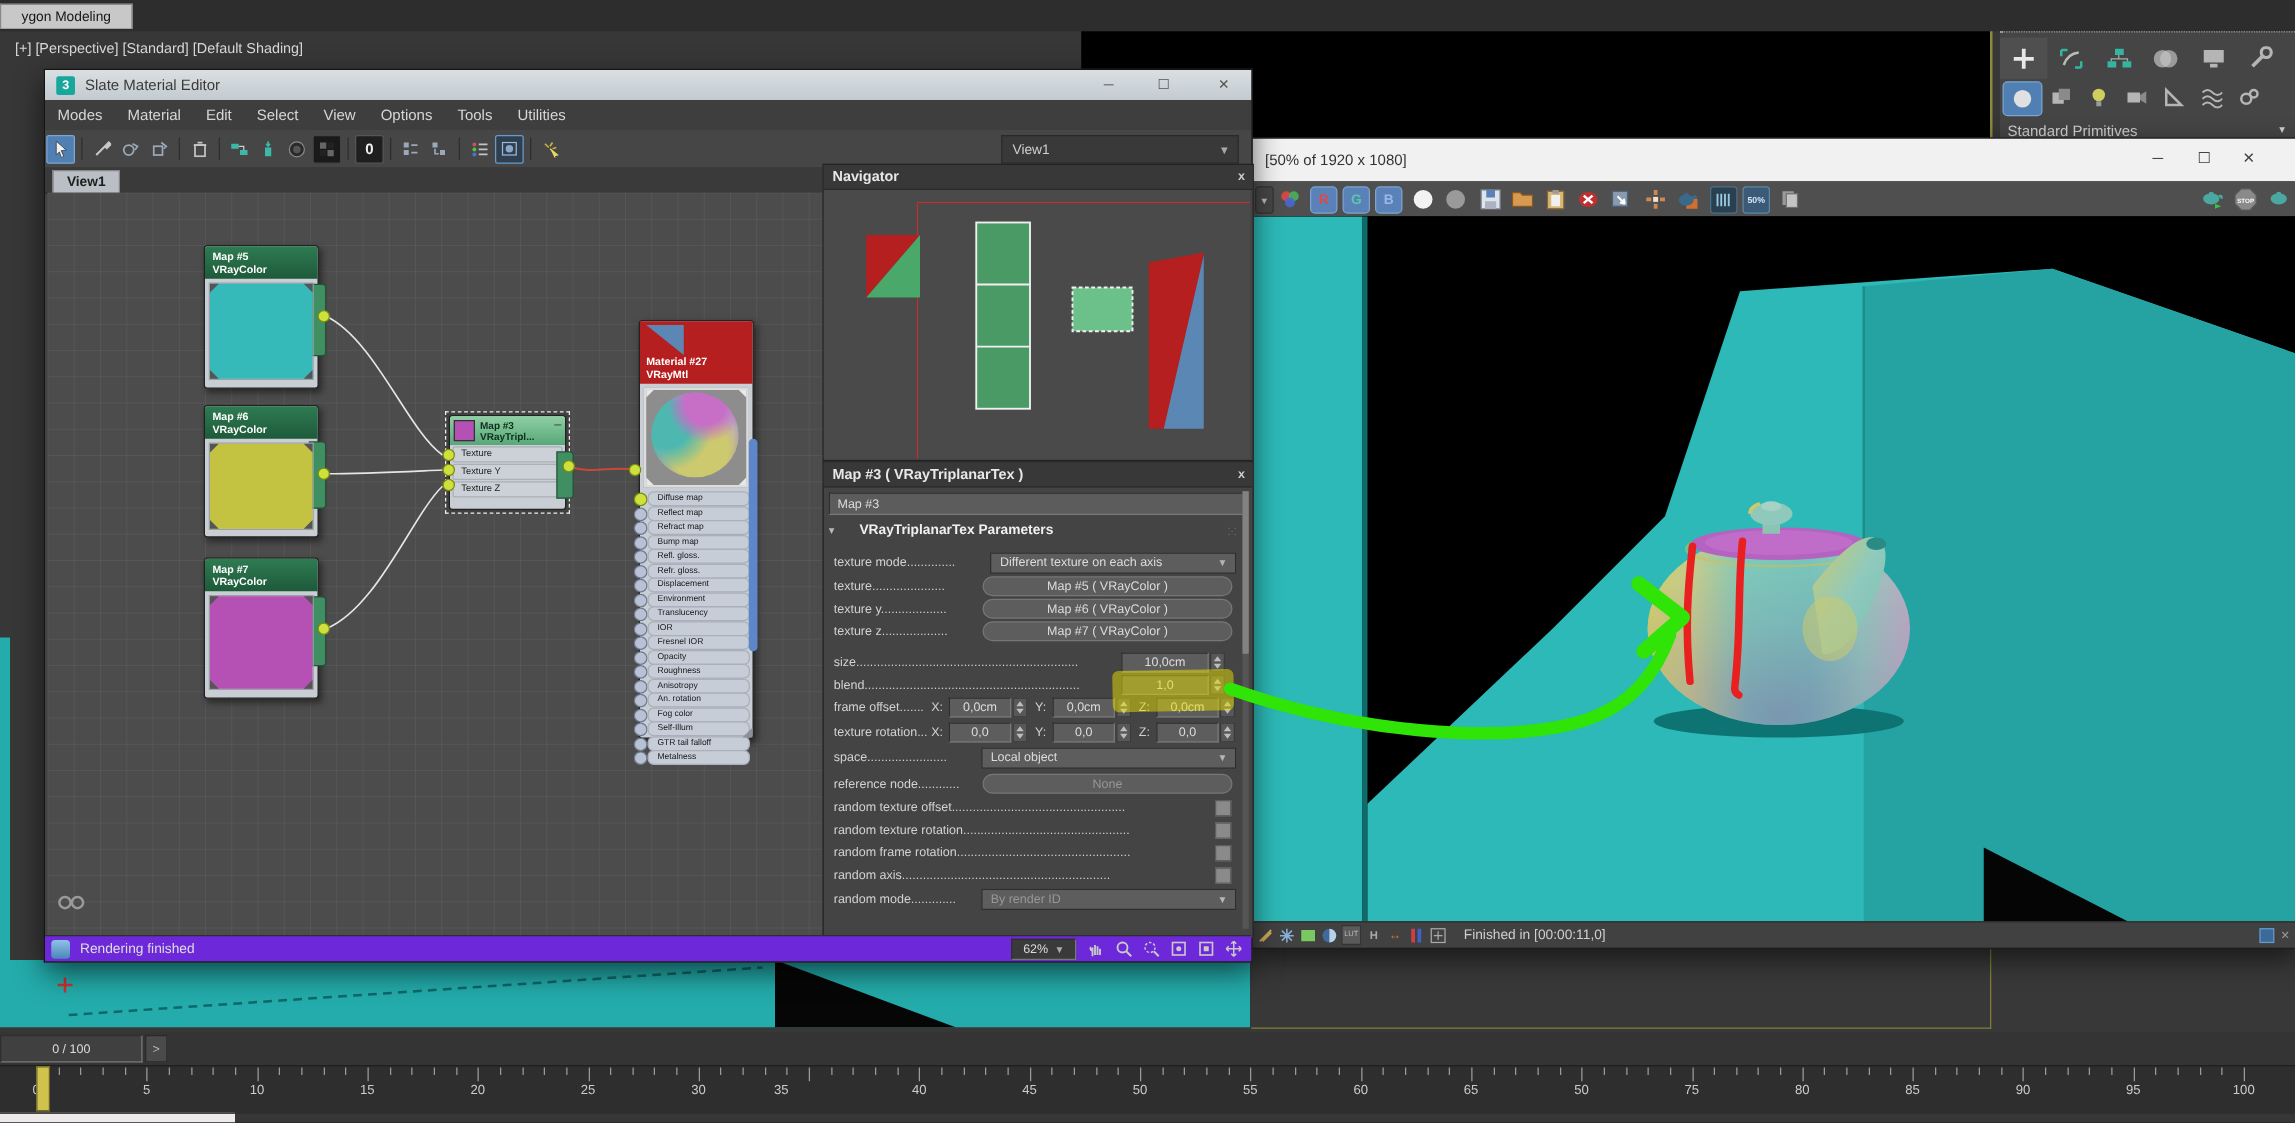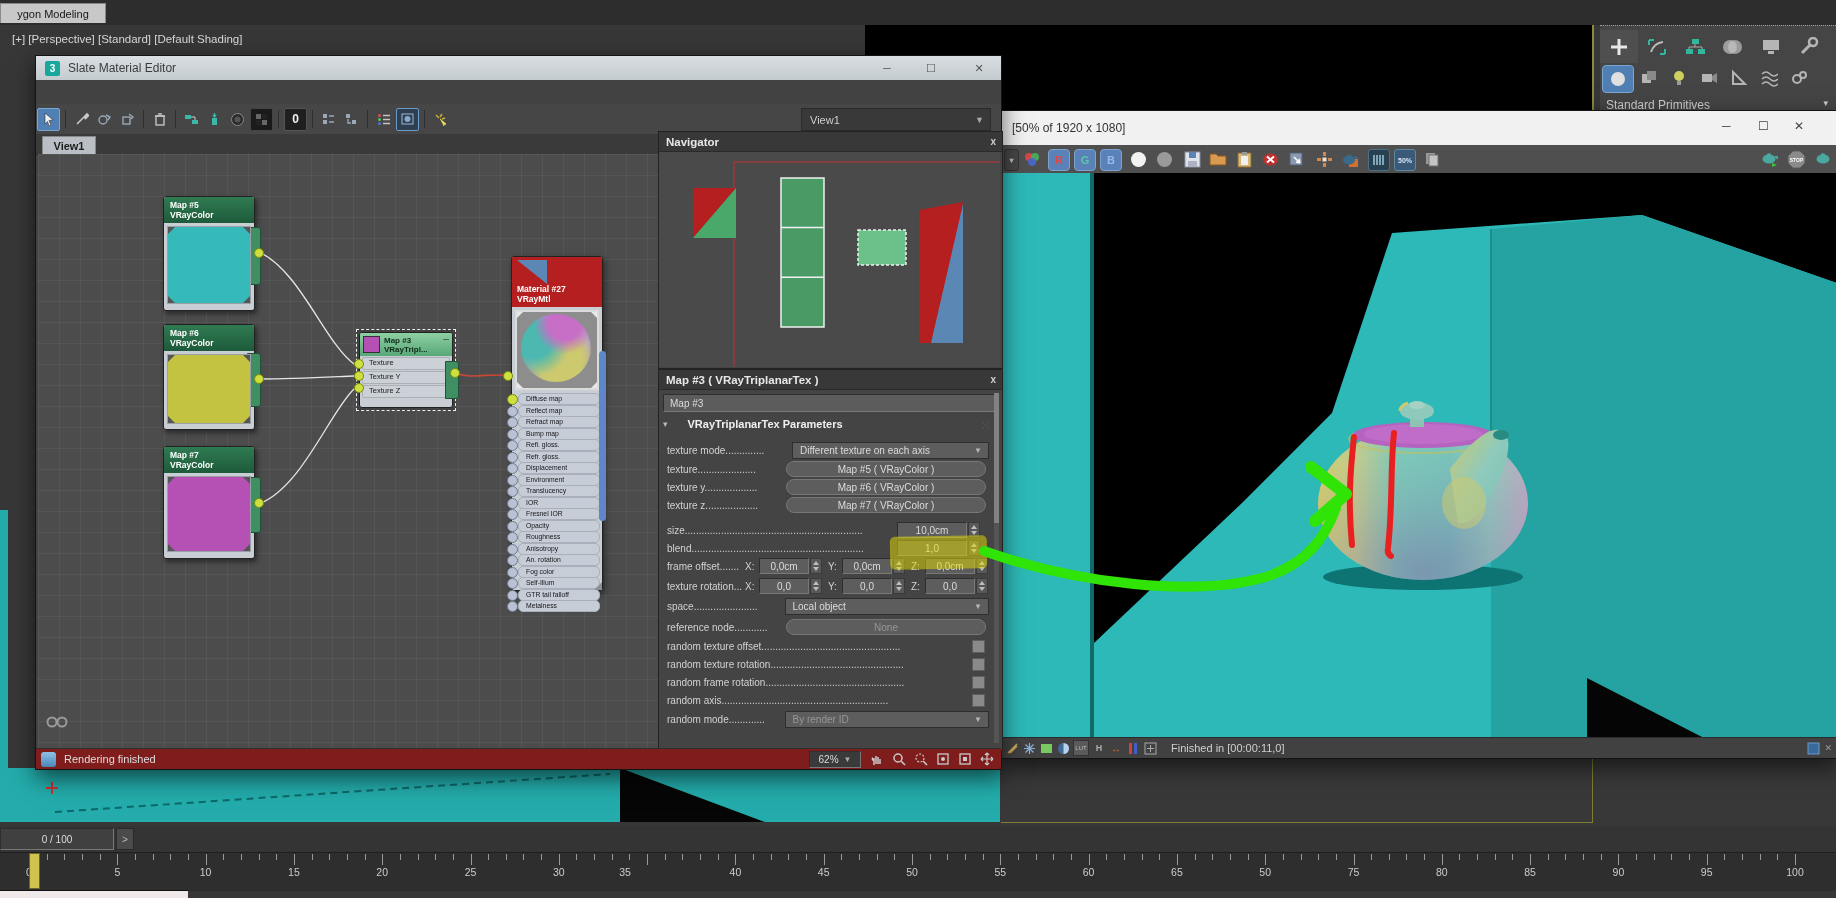--- a/index.html
+++ b/index.html
@@ -15,21 +15,21 @@
   .menuitem{color:#d6d6d6;font-size:12px;padding:0 10px;}
   .sl-toolbar{position:absolute;left:0;top:48px;right:0;height:30px;background:#464646;border-bottom:1px solid #333;display:flex;align-items:center;}
   .ticon{width:21px;height:21px;margin:0 1px;border-radius:2px;display:flex;align-items:center;justify-content:center;}
   .ticon.sel{background:#4f7fb3;border:1px solid #7aa6d0;}
   .tsep{width:1px;height:18px;background:#2e2e2e;margin:0 4px;}
   .viewcombo{position:absolute;left:765px;top:4px;width:180px;height:21px;background:#393939;border:1px solid #2a2a2a;color:#cfcfcf;font-size:11px;display:flex;align-items:center;padding-left:8px;}
   .viewcombo .caret{margin-left:auto;margin-right:6px;color:#a8a8a8;font-size:9px;}
   .tabstrip{position:absolute;left:0;top:78px;right:0;height:20px;background:#3a3a3a;border-bottom:1px solid #2d2d2d;}
   .vtab{position:absolute;left:6px;top:2px;width:52px;height:18px;background:#b9bfc4;color:#1d1d1d;font-weight:bold;font-size:11px;display:flex;align-items:center;justify-content:center;border:1px solid #888;}
   .canvas{position:absolute;left:2px;top:98px;width:961px;height:595px;background:#4c4c4c;background-image:linear-gradient(rgba(255,255,255,.05) 1px,transparent 1px),linear-gradient(90deg,rgba(255,255,255,.05) 1px,transparent 1px);background-size:21px 21px;overflow:hidden;}
-  .statusbar{position:absolute;left:0;bottom:0;right:0;height:20px;background:#7f1d1d;border-top:1px solid #2e2e2e;display:flex;align-items:center;}
+  .statusbar{position:absolute;left:0;bottom:0;right:0;height:20px;background:#6d28d9;border-top:1px solid #2e2e2e;display:flex;align-items:center;}
   
   .vnode{position:absolute;width:90px;background:#c9ced4;border:1px solid #222;border-radius:3px;box-shadow:2px 3px 5px rgba(0,0,0,.45);}
   .vnode .hdr{background:linear-gradient(#2f7b52,#1d5a3a);color:#fff;font-size:8.5px;font-weight:bold;line-height:10px;padding:3px 0 3px 6px;border-radius:2px 2px 0 0;}
   .vnode .swatchwrap{margin:3px;position:relative;border:1px solid #9aa0a6;background:#fff;}
   .vnode .sw{width:100%;height:100%;}
   .fold{position:absolute;width:0;height:0;}
   .flap{position:absolute;right:-7px;width:12px;background:#3f8f63;border:1px solid #24513a;border-radius:0 3px 3px 0;}
   .m3wrap{position:absolute;border:1px dashed #f0f0f0;background:rgba(0,0,0,.15);padding:2px;}
   .m3{position:relative;width:92px;background:#c9ced4;border:1px solid #222;border-radius:3px;}
   .m3 .hdr{background:linear-gradient(#8ecf a4,#58a877);background:linear-gradient(#8ecfa4,#58a877);display:flex;align-items:flex-start;padding:3px 3px 2px 3px;border-radius:2px 2px 0 0;}
@@ -553,20 +553,30 @@
   <div class="win" style="left:35px;top:55px;width:965px;height:713px;">
     <div class="sl-title">
       <div class="sl-logo">
           <span>3</span>
         </div>
       <div class="sl-title-text">Slate Material Editor</div>
       <span class="winbtn" style="left:838px;">─</span>
       <span class="winbtn" style="left:882px;">☐</span>
       <span class="winbtn" style="left:930px;">✕</span>
     </div>
+    <div class="menubar">
+        <span class="menuitem">Modes</span>
+        <span class="menuitem">Material</span>
+        <span class="menuitem">Edit</span>
+        <span class="menuitem">Select</span>
+        <span class="menuitem">View</span>
+        <span class="menuitem">Options</span>
+        <span class="menuitem">Tools</span>
+        <span class="menuitem">Utilities</span>
+      </div>
     <div class="sl-toolbar">
       <div class="ticon sel">
           <svg width="12" height="14">
             <path d="M2 1 L10 8 L6 8.5 L8 13 L6 14 L4.5 9.5 L2 12 Z" fill="#f0f0f0" stroke="#333" stroke-width="0.6"></path>
           </svg>
         </div>
       <div class="tsep"></div>
       <div class="ticon">
           <svg width="14" height="14">
             <path d="M2 12 L9 5 M9 5 l3 -3 1.5 1.5 -3 3 Z" stroke="#c8c8c8" stroke-width="1.6" fill="#c8c8c8"></path>

